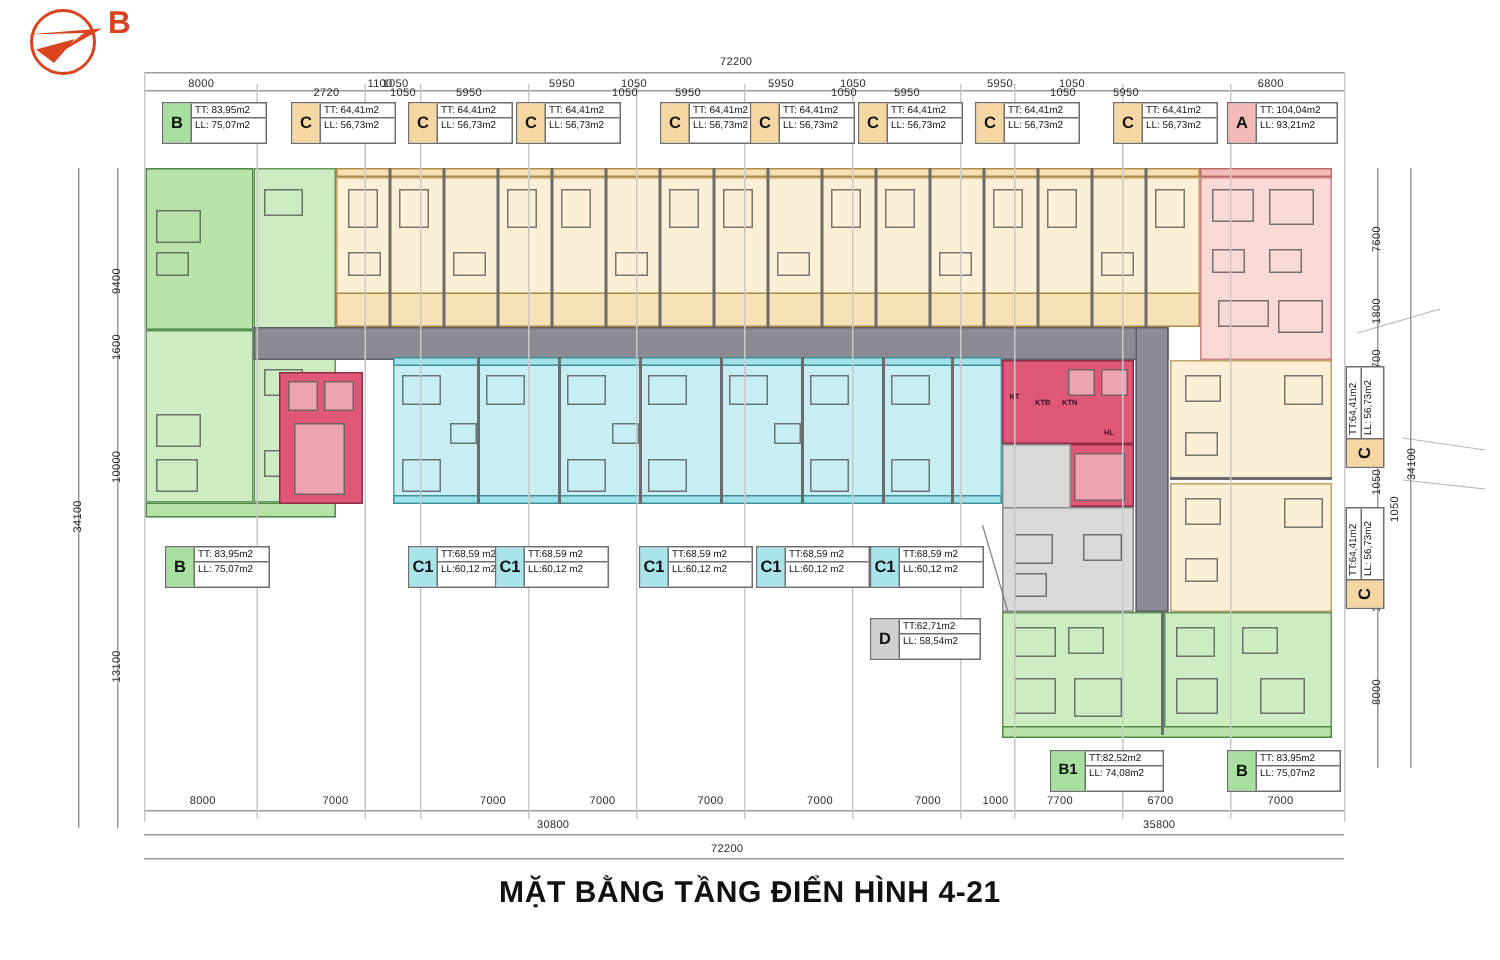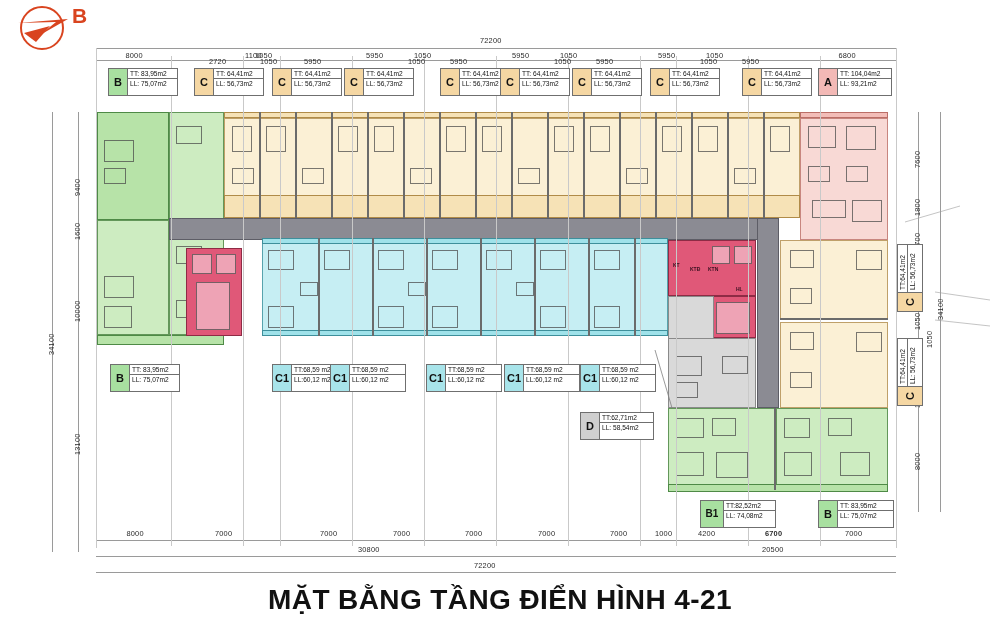--- a/index.html
+++ b/index.html
@@ -48,21 +48,21 @@
   .gry{background:#d9d9d9;border:1px solid #8a8a8a;}
   .core{background:#8b8b93;border:1px solid #5d5d66;}
   .wall{background:#6b6b6b;}
   .fur{position:absolute;box-sizing:border-box;border:1px solid rgba(70,70,70,.72);}
   .furf{position:absolute;box-sizing:border-box;border:1px solid rgba(70,70,70,.72);
         background:rgba(255,255,255,.45);}
   .corelbl{position:absolute;font-size:5px;color:#3a1020;font-weight:bold;
         font-family:"Liberation Sans",sans-serif;}
   
   #title{position:absolute;left:0;right:0;top:584px;text-align:center;
-       font-size:28px;font-weight:bold;letter-spacing:.4px;
+       font-size:20px;font-weight:bold;letter-spacing:.4px;
        font-family:"Liberation Sans",sans-serif;color:#111;}
 </style>
 </head>
 <body>
 
 <div id="compass" class="abs">
   <div class="ring"></div>
   <svg width="100" height="52" style="position:absolute;left:0;top:0">
     <polygon points="12,21 62,17 34,33 50,20" fill="#d9441f"></polygon>
     <polygon points="18,31 44,24 30,40" fill="#d9441f"></polygon>
@@ -238,21 +238,21 @@
   <div class="dimtxt v" style="left:913px;top:330px;">1050</div>
   <div class="dimtxt v" style="left:925px;top:348px;">1050</div>
   <div class="dimtxt v" style="left:913px;top:382px;">4800</div>
   <div class="dimtxt v" style="left:913px;top:408px;">1150</div>
   <div class="dimtxt v" style="left:913px;top:470px;">8000</div>
 
   <div class="dimline dimh" style="left:96px;top:540px;width:800px;"></div>
   <div class="dimline dimh" style="left:96px;top:556px;width:800px;"></div>
   <div class="dimline dimh" style="left:96px;top:572px;width:800px;"></div>
   <div class="dimtxt" style="left:358px;top:545px;">30800</div>
-  <div class="dimtxt" style="left:762px;top:545px;">20500</div>
+  <div class="dimtxt" style="left:762px;top:545px;">35800</div>
   <div class="dimtxt" style="left:474px;top:561px;">72200</div>
 
   <div class="ext" style="left:96px;top:48px;height:500px;"></div>
   <div class="ext" style="left:896px;top:48px;height:500px;"></div>
   <div class="ext" style="left:171px;top:56px;height:490px;"></div>
   <div class="ext" style="left:243px;top:56px;height:490px;"></div>
   <div class="ext" style="left:280px;top:56px;height:490px;"></div>
   <div class="ext" style="left:352px;top:56px;height:490px;"></div>
   <div class="ext" style="left:424px;top:56px;height:490px;"></div>
   <div class="ext" style="left:496px;top:56px;height:490px;"></div>
@@ -441,18 +441,18 @@
   </div>
 <div id="botnums" class="abs" style="left:0;top:0;width:1000px;height:640px;">
     <div class="dimtxt" style="left: 126.5px; top: 529px;">8000</div>
     <div class="dimtxt" style="left: 215px; top: 529px;">7000</div>
     <div class="dimtxt" style="left: 320px; top: 529px;">7000</div>
     <div class="dimtxt" style="left: 393px; top: 529px;">7000</div>
     <div class="dimtxt" style="left: 465px; top: 529px;">7000</div>
     <div class="dimtxt" style="left: 538px; top: 529px;">7000</div>
     <div class="dimtxt" style="left: 610px; top: 529px;">7000</div>
     <div class="dimtxt" style="left: 655px; top: 529px;">1000</div>
-    <div class="dimtxt" style="left: 698px; top: 529px;">4200</div>
-    <div class="dimtxt" style="left: 765px; top: 529px; font-weight: bold;">6700</div>
+    <div class="dimtxt" style="left: 698px; top: 529px;">7700</div>
+    <div class="dimtxt" style="left: 765px; top: 529px;">6700</div>
     <div class="dimtxt" style="left: 845px; top: 529px;">7000</div>
   </div>
 
 <div id="title">MẶT BẰNG TẦNG ĐIỂN HÌNH 4-21</div>
 
 </body></html>

